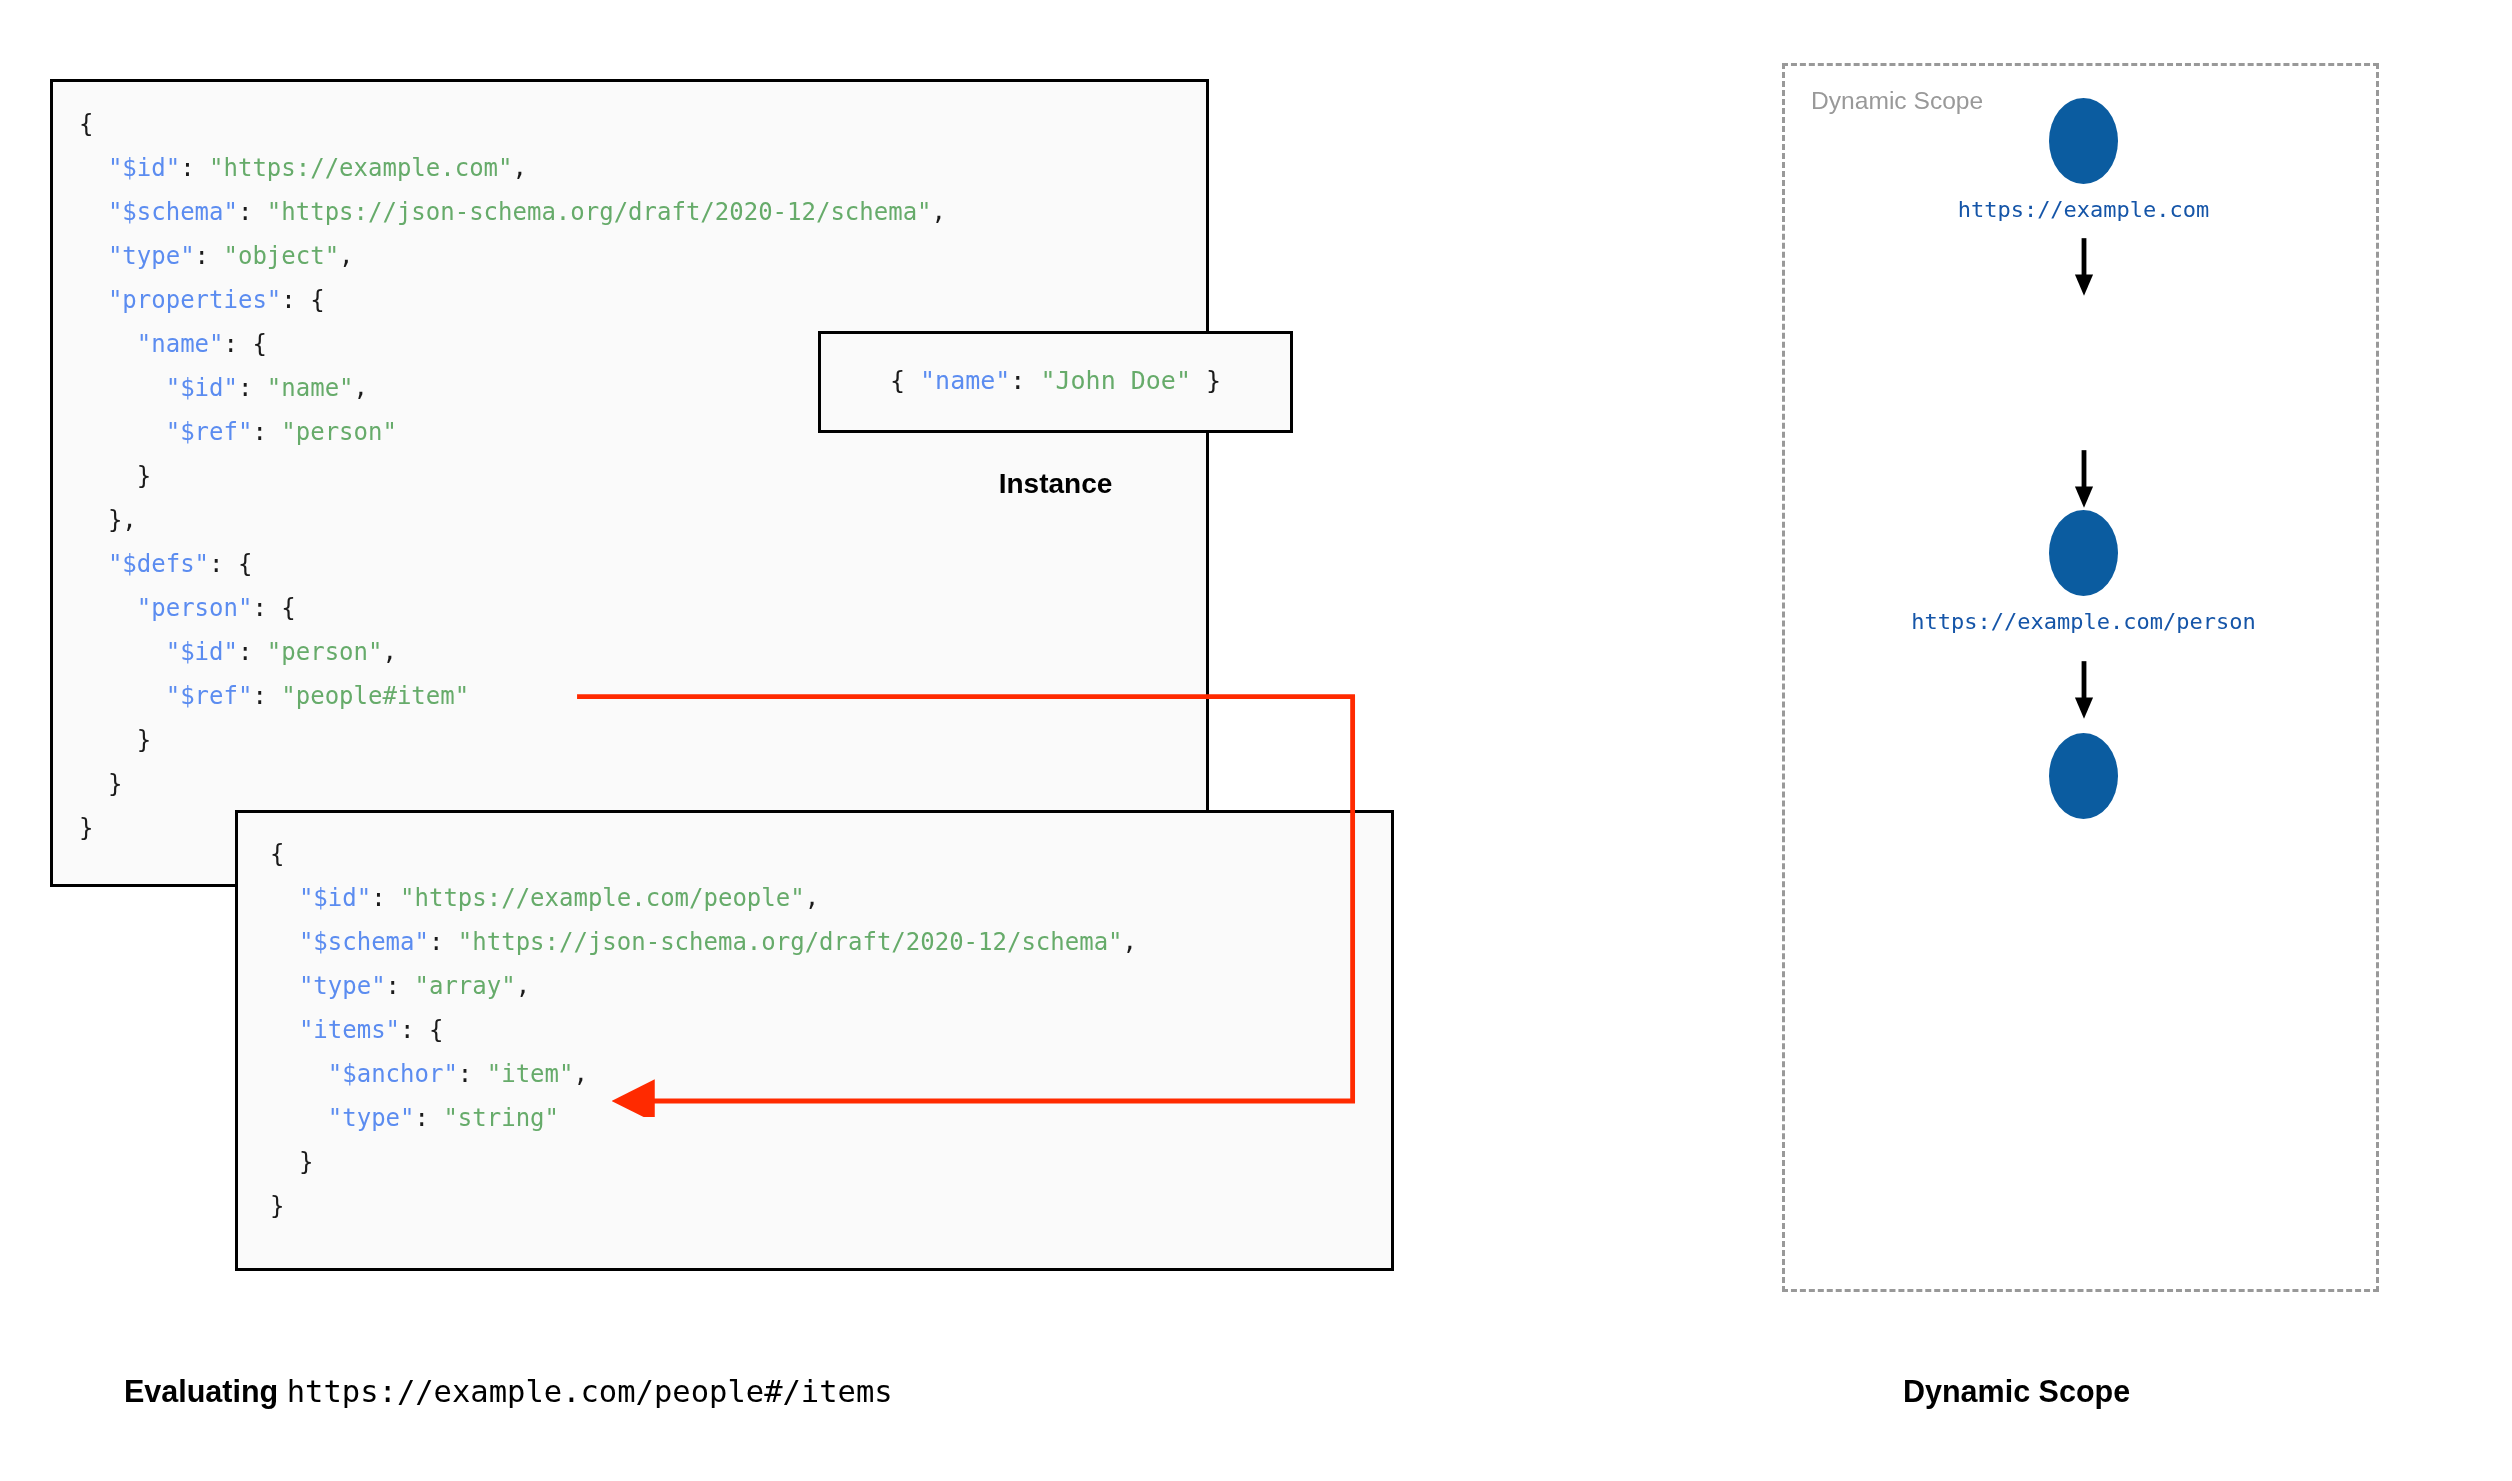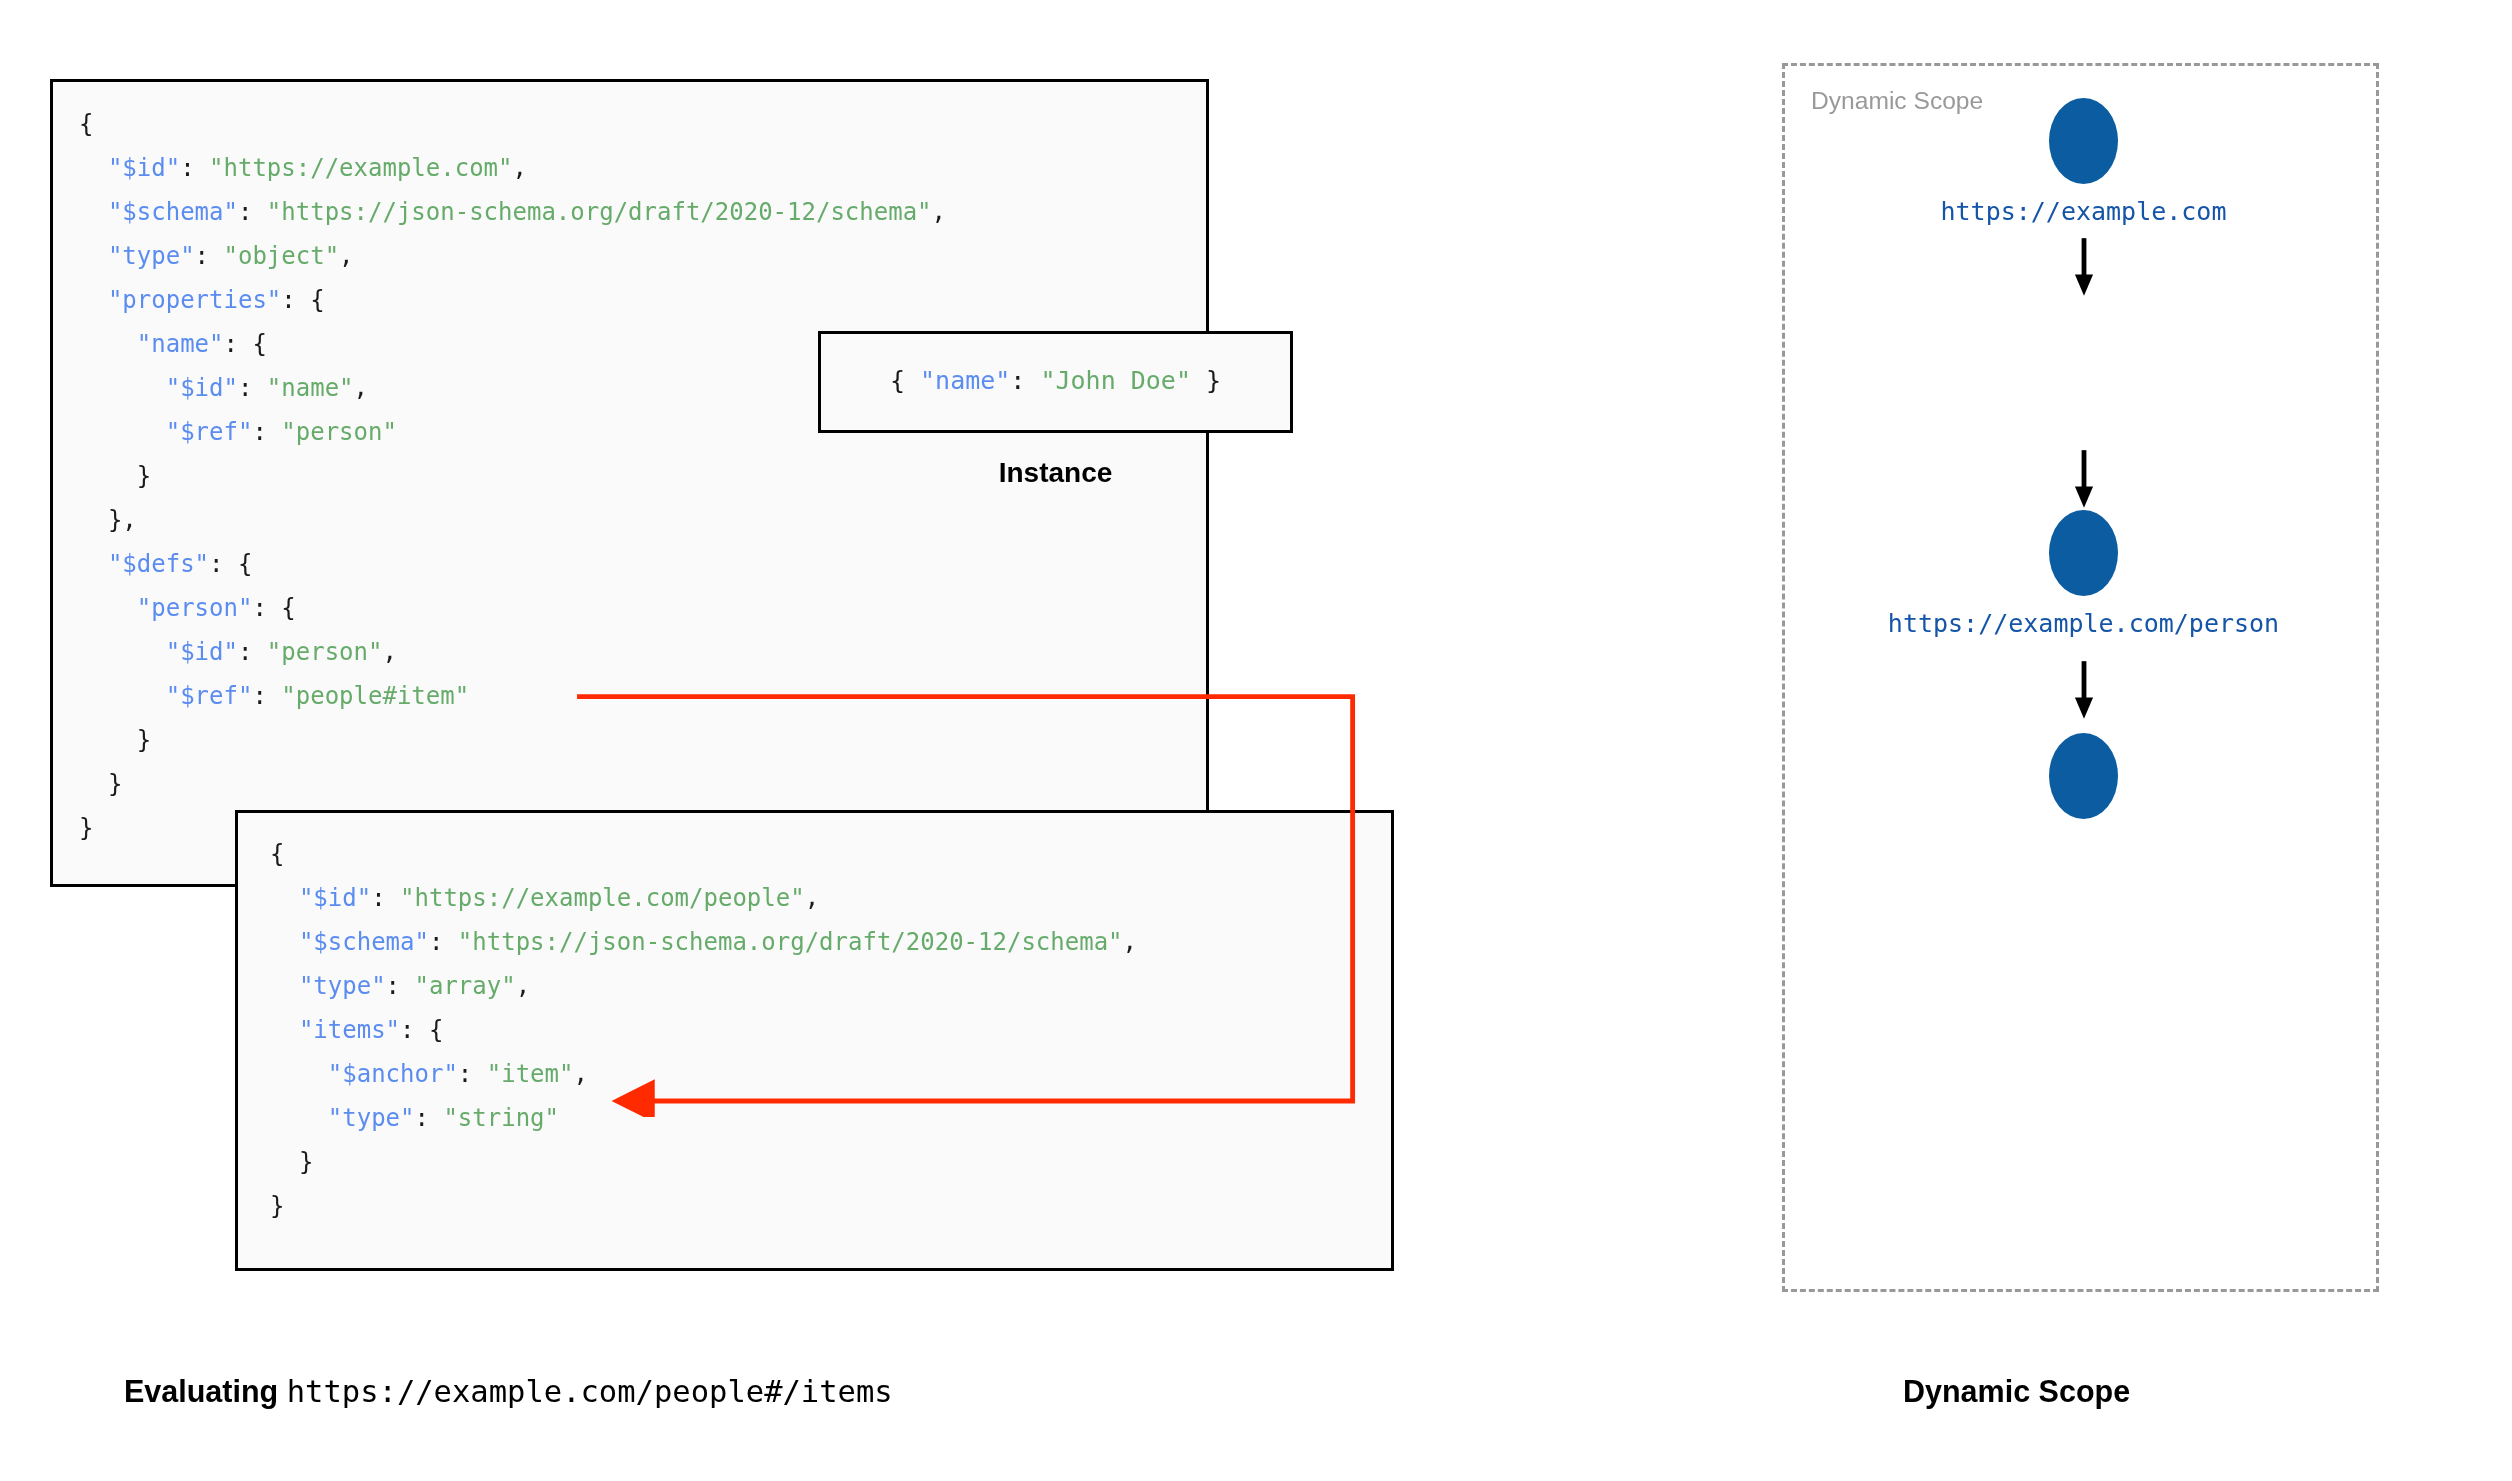--- a/index.html
+++ b/index.html
@@ -60,21 +60,21 @@
     left: 0;
     right: 0;
     top: 28px;
     text-align: center;
     font-size: 25px;
     line-height: 37px;
   }
   #instance-caption {
     position: absolute;
     left: 818px;
-    top: 457px;
+    top: 468px;
     width: 475px;
     text-align: center;
     font-size: 28px;
     font-weight: bold;
     color: #000000;
     z-index: 5;
   }
 
   
   #schema-people-box {
@@ -163,21 +163,21 @@
     width: 69px;
     height: 86px;
     margin: 0 auto;
     border-radius: 50%;
     background: #0b5ca0;
   }
   .scope-label {
     display: block;
     margin-top: 13px;
     font-family: "DejaVu Sans Mono", monospace;
-    font-size: 25px;
+    font-size: 22px;
     color: #1555a8;
     white-space: nowrap;
   }
   .scope-arrow {
     position: absolute;
     left: 0;
     width: 597px;
     height: 64px;
     text-align: center;
   }

